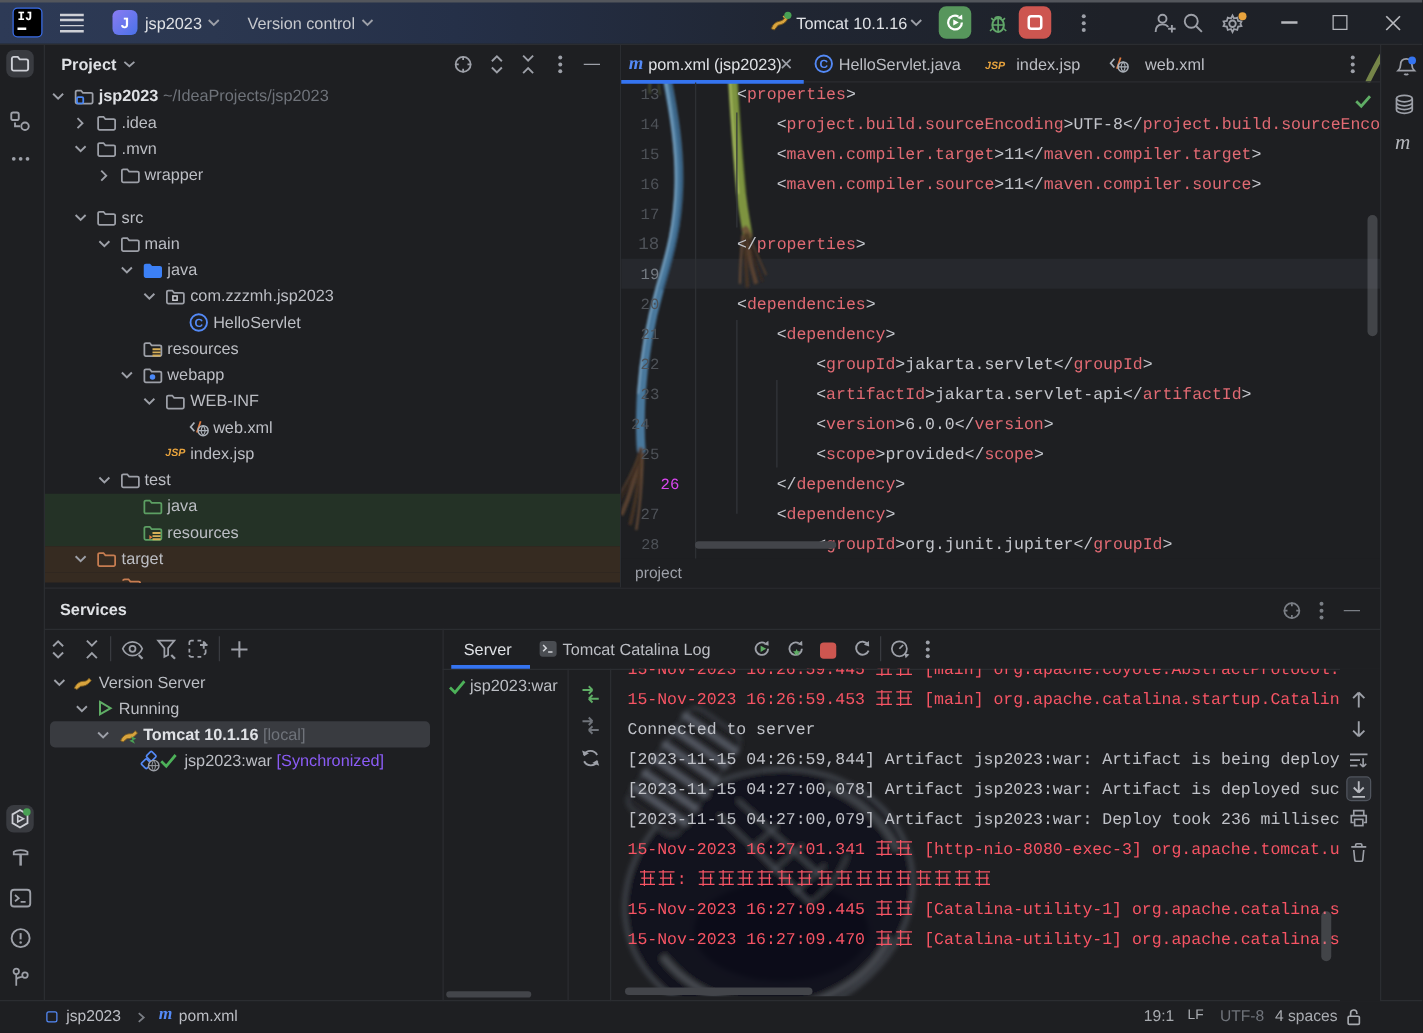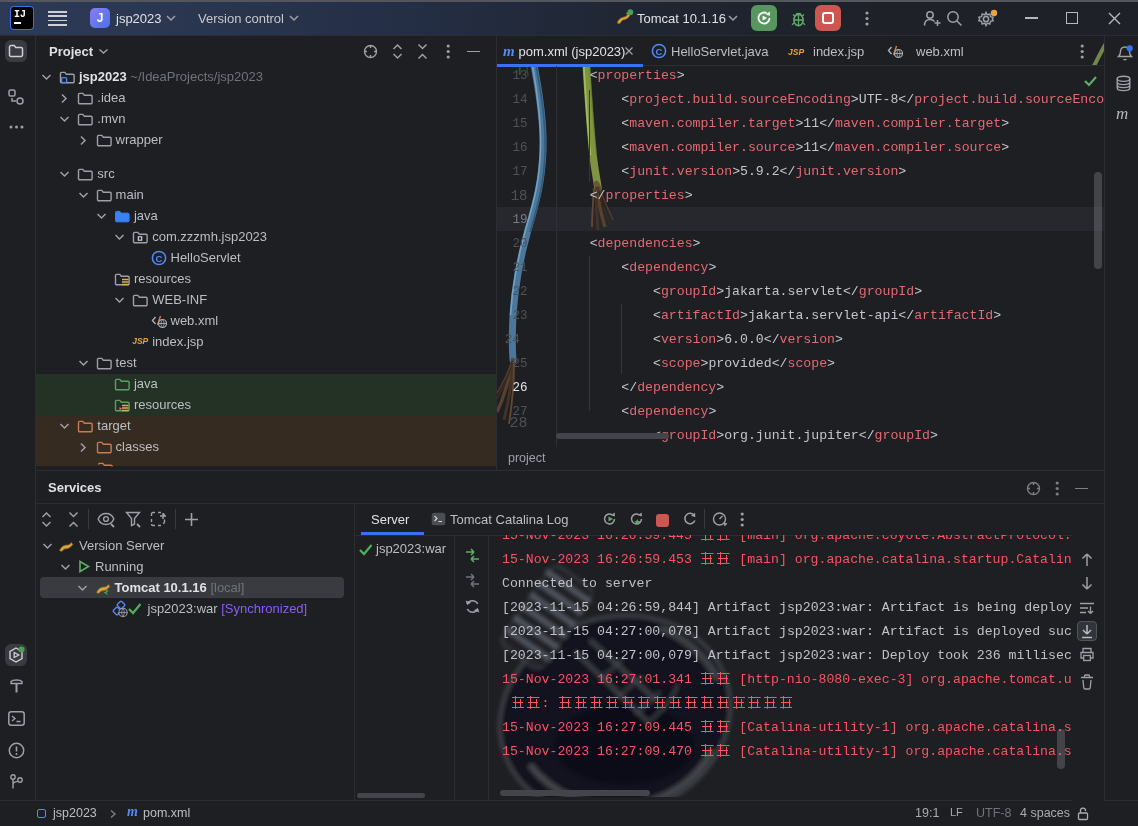--- a/index.html
+++ b/index.html
@@ -229,20 +229,30 @@
         <div class="ab" style="left:134.5px;top:2.9px;white-space:nowrap">HelloServlet</div>
       </div>
 <div style="height:21px;position:relative;">
         <svg class="ab" style="left:77.9px;top:3.2px" width="16" height="15">
           <path d="M1.5 3.6 a1.2 1.2 0 0 1 1.2 -1.2 h3.1 l1.5 1.8 h6.6 a1.2 1.2 0 0 1 1.2 1.2 v6.2 a1.2 1.2 0 0 1 -1.2 1.2 h-11.2 a1.2 1.2 0 0 1 -1.2 -1.2 Z" fill="none" stroke="#9da0a8" stroke-width="1.4"></path>
           <path d="M8 7.4 H14.5 M8 9.9 H14.5 M8 12.4 H14.5" stroke="#d6ae57" stroke-width="1.5"></path>
         </svg>
         <div class="ab" style="left:97.9px;top:2.9px;white-space:nowrap">resources</div>
       </div>
 <div style="height:21px;position:relative;">
+        <svg class="ab" style="left:59.9px;top:6px" width="11" height="9">
+          <path d="M1.5 2 L5.5 6 L9.5 2" stroke="#9da0a8" stroke-width="1.5" fill="none"></path>
+        </svg>
+        <svg class="ab" style="left:77.9px;top:3.2px" width="16" height="15">
+          <path d="M1.5 3.6 a1.2 1.2 0 0 1 1.2 -1.2 h3.1 l1.5 1.8 h6.6 a1.2 1.2 0 0 1 1.2 1.2 v6.2 a1.2 1.2 0 0 1 -1.2 1.2 h-11.2 a1.2 1.2 0 0 1 -1.2 -1.2 Z" fill="none" stroke="#9da0a8" stroke-width="1.4"></path>
+          <circle cx="8" cy="8.6" r="2.2" fill="#4a88f7"></circle>
+        </svg>
+        <div class="ab" style="left:97.9px;top:2.9px;white-space:nowrap">webapp</div>
+      </div>
+<div style="height:21px;position:relative;">
         <svg class="ab" style="left:78.2px;top:6px" width="11" height="9">
           <path d="M1.5 2 L5.5 6 L9.5 2" stroke="#9da0a8" stroke-width="1.5" fill="none"></path>
         </svg>
         <svg class="ab" style="left:96.2px;top:3.2px" width="16" height="15">
           <path d="M1.5 3.6 a1.2 1.2 0 0 1 1.2 -1.2 h3.1 l1.5 1.8 h6.6 a1.2 1.2 0 0 1 1.2 1.2 v6.2 a1.2 1.2 0 0 1 -1.2 1.2 h-11.2 a1.2 1.2 0 0 1 -1.2 -1.2 Z" fill="none" stroke="#9da0a8" stroke-width="1.4"></path>
         </svg>
         <div class="ab" style="left:116.2px;top:2.9px;white-space:nowrap">WEB-INF</div>
       </div>
 <div style="height:21px;position:relative;">
         <svg class="ab" style="left:114.5px;top:2.4px" width="17" height="16">
@@ -281,29 +291,20 @@
         <div class="ab" style="left:97.9px;top:2.9px;white-space:nowrap">resources</div>
       </div>
 <div style="height:21px;position:relative;background:#362b21;">
         <svg class="ab" style="left:23.3px;top:6px" width="11" height="9">
           <path d="M1.5 2 L5.5 6 L9.5 2" stroke="#9da0a8" stroke-width="1.5" fill="none"></path>
         </svg>
         <svg class="ab" style="left:41.3px;top:3.2px" width="16" height="15">
           <path d="M1.5 3.6 a1.2 1.2 0 0 1 1.2 -1.2 h3.1 l1.5 1.8 h6.6 a1.2 1.2 0 0 1 1.2 1.2 v6.2 a1.2 1.2 0 0 1 -1.2 1.2 h-11.2 a1.2 1.2 0 0 1 -1.2 -1.2 Z" fill="none" stroke="#c77d51" stroke-width="1.4"></path>
         </svg>
         <div class="ab" style="left:61.3px;top:2.9px;white-space:nowrap">target</div>
-      </div>
-<div style="height:21px;position:relative;background:#362b21;">
-        <svg class="ab" style="left:42.6px;top:5px" width="9" height="11">
-          <path d="M2 1.5 L6 5.5 L2 9.5" stroke="#9da0a8" stroke-width="1.5" fill="none"></path>
-        </svg>
-        <svg class="ab" style="left:59.6px;top:3.2px" width="16" height="15">
-          <path d="M1.5 3.6 a1.2 1.2 0 0 1 1.2 -1.2 h3.1 l1.5 1.8 h6.6 a1.2 1.2 0 0 1 1.2 1.2 v6.2 a1.2 1.2 0 0 1 -1.2 1.2 h-11.2 a1.2 1.2 0 0 1 -1.2 -1.2 Z" fill="none" stroke="#c77d51" stroke-width="1.4"></path>
-        </svg>
-        <div class="ab" style="left:79.6px;top:2.9px;white-space:nowrap">classes</div>
       </div>
 <div style="height:8px;background:#362b21;position:relative">
         <svg class="ab" style="left:60.6px;top:3.2px" width="16" height="15">
           <path d="M1.5 3.6 a1.2 1.2 0 0 1 1.2 -1.2 h3.1 l1.5 1.8 h6.6 a1.2 1.2 0 0 1 1.2 1.2" fill="none" stroke="#c77d51" stroke-width="1.4"></path>
         </svg>
       </div>
     </div>
 </div>
 
 <div class="ab" style="left:497px;top:36px;width:607px;height:434px;background:#1e1f22">
@@ -341,41 +342,40 @@
   <div class="ab z2" style="left:123.5px;top:268px;width:1px;height:70px;background:#33363b"></div>
   <div class="ab z2 mono" id="code" style="left:0;top:28px;width:607px;height:383px;overflow:hidden"><div class="ab" style="left:0;top:0px;width:30.5px;text-align:right;color:#4e5258;font-size:12.5px;line-height:24px">13</div>
 <div class="ab" style="left:61px;top:0px;line-height:24px;color:#c3c5cb">    &lt;<span class="t">properties</span>&gt;</div>
 <div class="ab" style="left:0;top:24px;width:30.5px;text-align:right;color:#4e5258;font-size:12.5px;line-height:24px">14</div>
 <div class="ab" style="left:61px;top:24px;line-height:24px;color:#c3c5cb">        &lt;<span class="t">project.build.sourceEncoding</span>&gt;UTF-8&lt;/<span class="t">project.build.sourceEncoding</span>&gt;</div>
 <div class="ab" style="left:0;top:48px;width:30.5px;text-align:right;color:#4e5258;font-size:12.5px;line-height:24px">15</div>
 <div class="ab" style="left:61px;top:48px;line-height:24px;color:#c3c5cb">        &lt;<span class="t">maven.compiler.target</span>&gt;11&lt;/<span class="t">maven.compiler.target</span>&gt;</div>
 <div class="ab" style="left:0;top:72px;width:30.5px;text-align:right;color:#4e5258;font-size:12.5px;line-height:24px">16</div>
 <div class="ab" style="left:61px;top:72px;line-height:24px;color:#c3c5cb">        &lt;<span class="t">maven.compiler.source</span>&gt;11&lt;/<span class="t">maven.compiler.source</span>&gt;</div>
 <div class="ab" style="left:0;top:96px;width:30.5px;text-align:right;color:#4e5258;font-size:12.5px;line-height:24px">17</div>
-<div class="ab" style="left:61px;top:96px;line-height:24px;color:#c3c5cb">        &lt;<span class="t">junit.version</span>&gt;5.9.2&lt;/<span class="t">junit.version</span>&gt;</div>
 <div class="ab" style="left:0;top:120px;width:30.5px;text-align:right;color:#4e5258;font-size:14px;line-height:24px">18</div>
 <div class="ab" style="left:61px;top:120px;line-height:24px;color:#c3c5cb">    &lt;/<span class="t">properties</span>&gt;</div>
 <div class="ab" style="left:0;top:144px;width:30.5px;text-align:right;color:#767c84;font-size:12.5px;line-height:24px">19</div>
 <div class="ab" style="left:0;top:168px;width:30.5px;text-align:right;color:#4e5258;font-size:12.5px;line-height:24px">20</div>
 <div class="ab" style="left:61px;top:168px;line-height:24px;color:#c3c5cb">    &lt;<span class="t">dependencies</span>&gt;</div>
 <div class="ab" style="left:0;top:192px;width:30.5px;text-align:right;color:#4e5258;font-size:12.5px;line-height:24px">21</div>
 <div class="ab" style="left:61px;top:192px;line-height:24px;color:#c3c5cb">        &lt;<span class="t">dependency</span>&gt;</div>
 <div class="ab" style="left:0;top:216px;width:30.5px;text-align:right;color:#4e5258;font-size:12.5px;line-height:24px">22</div>
 <div class="ab" style="left:61px;top:216px;line-height:24px;color:#c3c5cb">            &lt;<span class="t">groupId</span>&gt;jakarta.servlet&lt;/<span class="t">groupId</span>&gt;</div>
 <div class="ab" style="left:0;top:240px;width:30.5px;text-align:right;color:#4e5258;font-size:12.5px;line-height:24px">23</div>
 <div class="ab" style="left:61px;top:240px;line-height:24px;color:#c3c5cb">            &lt;<span class="t">artifactId</span>&gt;jakarta.servlet-api&lt;/<span class="t">artifactId</span>&gt;</div>
 <div class="ab" style="left:0;top:264px;width:30.5px;text-align:center;color:#4e5258;font-size:12.5px;line-height:24px">24</div>
 <div class="ab" style="left:61px;top:264px;line-height:24px;color:#c3c5cb">            &lt;<span class="t">version</span>&gt;6.0.0&lt;/<span class="t">version</span>&gt;</div>
 <div class="ab" style="left:0;top:288px;width:30.5px;text-align:right;color:#4e5258;font-size:12.5px;line-height:24px">25</div>
 <div class="ab" style="left:61px;top:288px;line-height:24px;color:#c3c5cb">            &lt;<span class="t">scope</span>&gt;provided&lt;/<span class="t">scope</span>&gt;</div>
-<div class="ab" style="left:0;top:312px;width:30.5px;text-align:right;color:#e5e5e5;font-size:12.5px;line-height:24px">26</div>
+<div class="ab" style="left:16px;top:312px;width:30.5px;text-align:right;color:#d946ef;font-size:12.5px;line-height:24px">26</div>
 <div class="ab" style="left:61px;top:312px;line-height:24px;color:#c3c5cb">        &lt;/<span class="t">dependency</span>&gt;</div>
 <div class="ab" style="left:0;top:336px;width:30.5px;text-align:right;color:#4e5258;font-size:12.5px;line-height:24px">27</div>
 <div class="ab" style="left:61px;top:336px;line-height:24px;color:#c3c5cb">        &lt;<span class="t">dependency</span>&gt;</div>
-<div class="ab" style="left:0;top:348px;width:30.5px;text-align:right;color:#4e5258;font-size:15px;line-height:24px">28</div>
+<div class="ab" style="left:0;top:360px;width:30.5px;text-align:right;color:#4e5258;font-size:12px;line-height:24px">28</div>
 <div class="ab" style="left:61px;top:360px;line-height:24px;color:#c3c5cb">            &lt;<span class="t">groupId</span>&gt;org.junit.jupiter&lt;/<span class="t">groupId</span>&gt;</div></div>
   <svg class="ab z2" style="left:586px;top:39px" width="15" height="12">
       <path d="M2 6 L6 10 L13 2" stroke="#5fad65" stroke-width="2.2" fill="none"></path>
     </svg>
   <div class="ab z2" style="left:597px;top:136px;width:8px;height:97px;background:rgba(160,164,172,.28);border-radius:4px"></div>
   <div class="ab z2" style="left:59px;top:397px;width:113px;height:6px;background:#43454a;border-radius:3px"></div>
   <div class="ab z2" style="left:0;top:411px;width:607px;height:23px;background:#1e1f22">
     <div class="ab" style="left:11px;top:4px;color:#9da0a8;font-size:12.5px">project</div>
   </div>
 </div>

